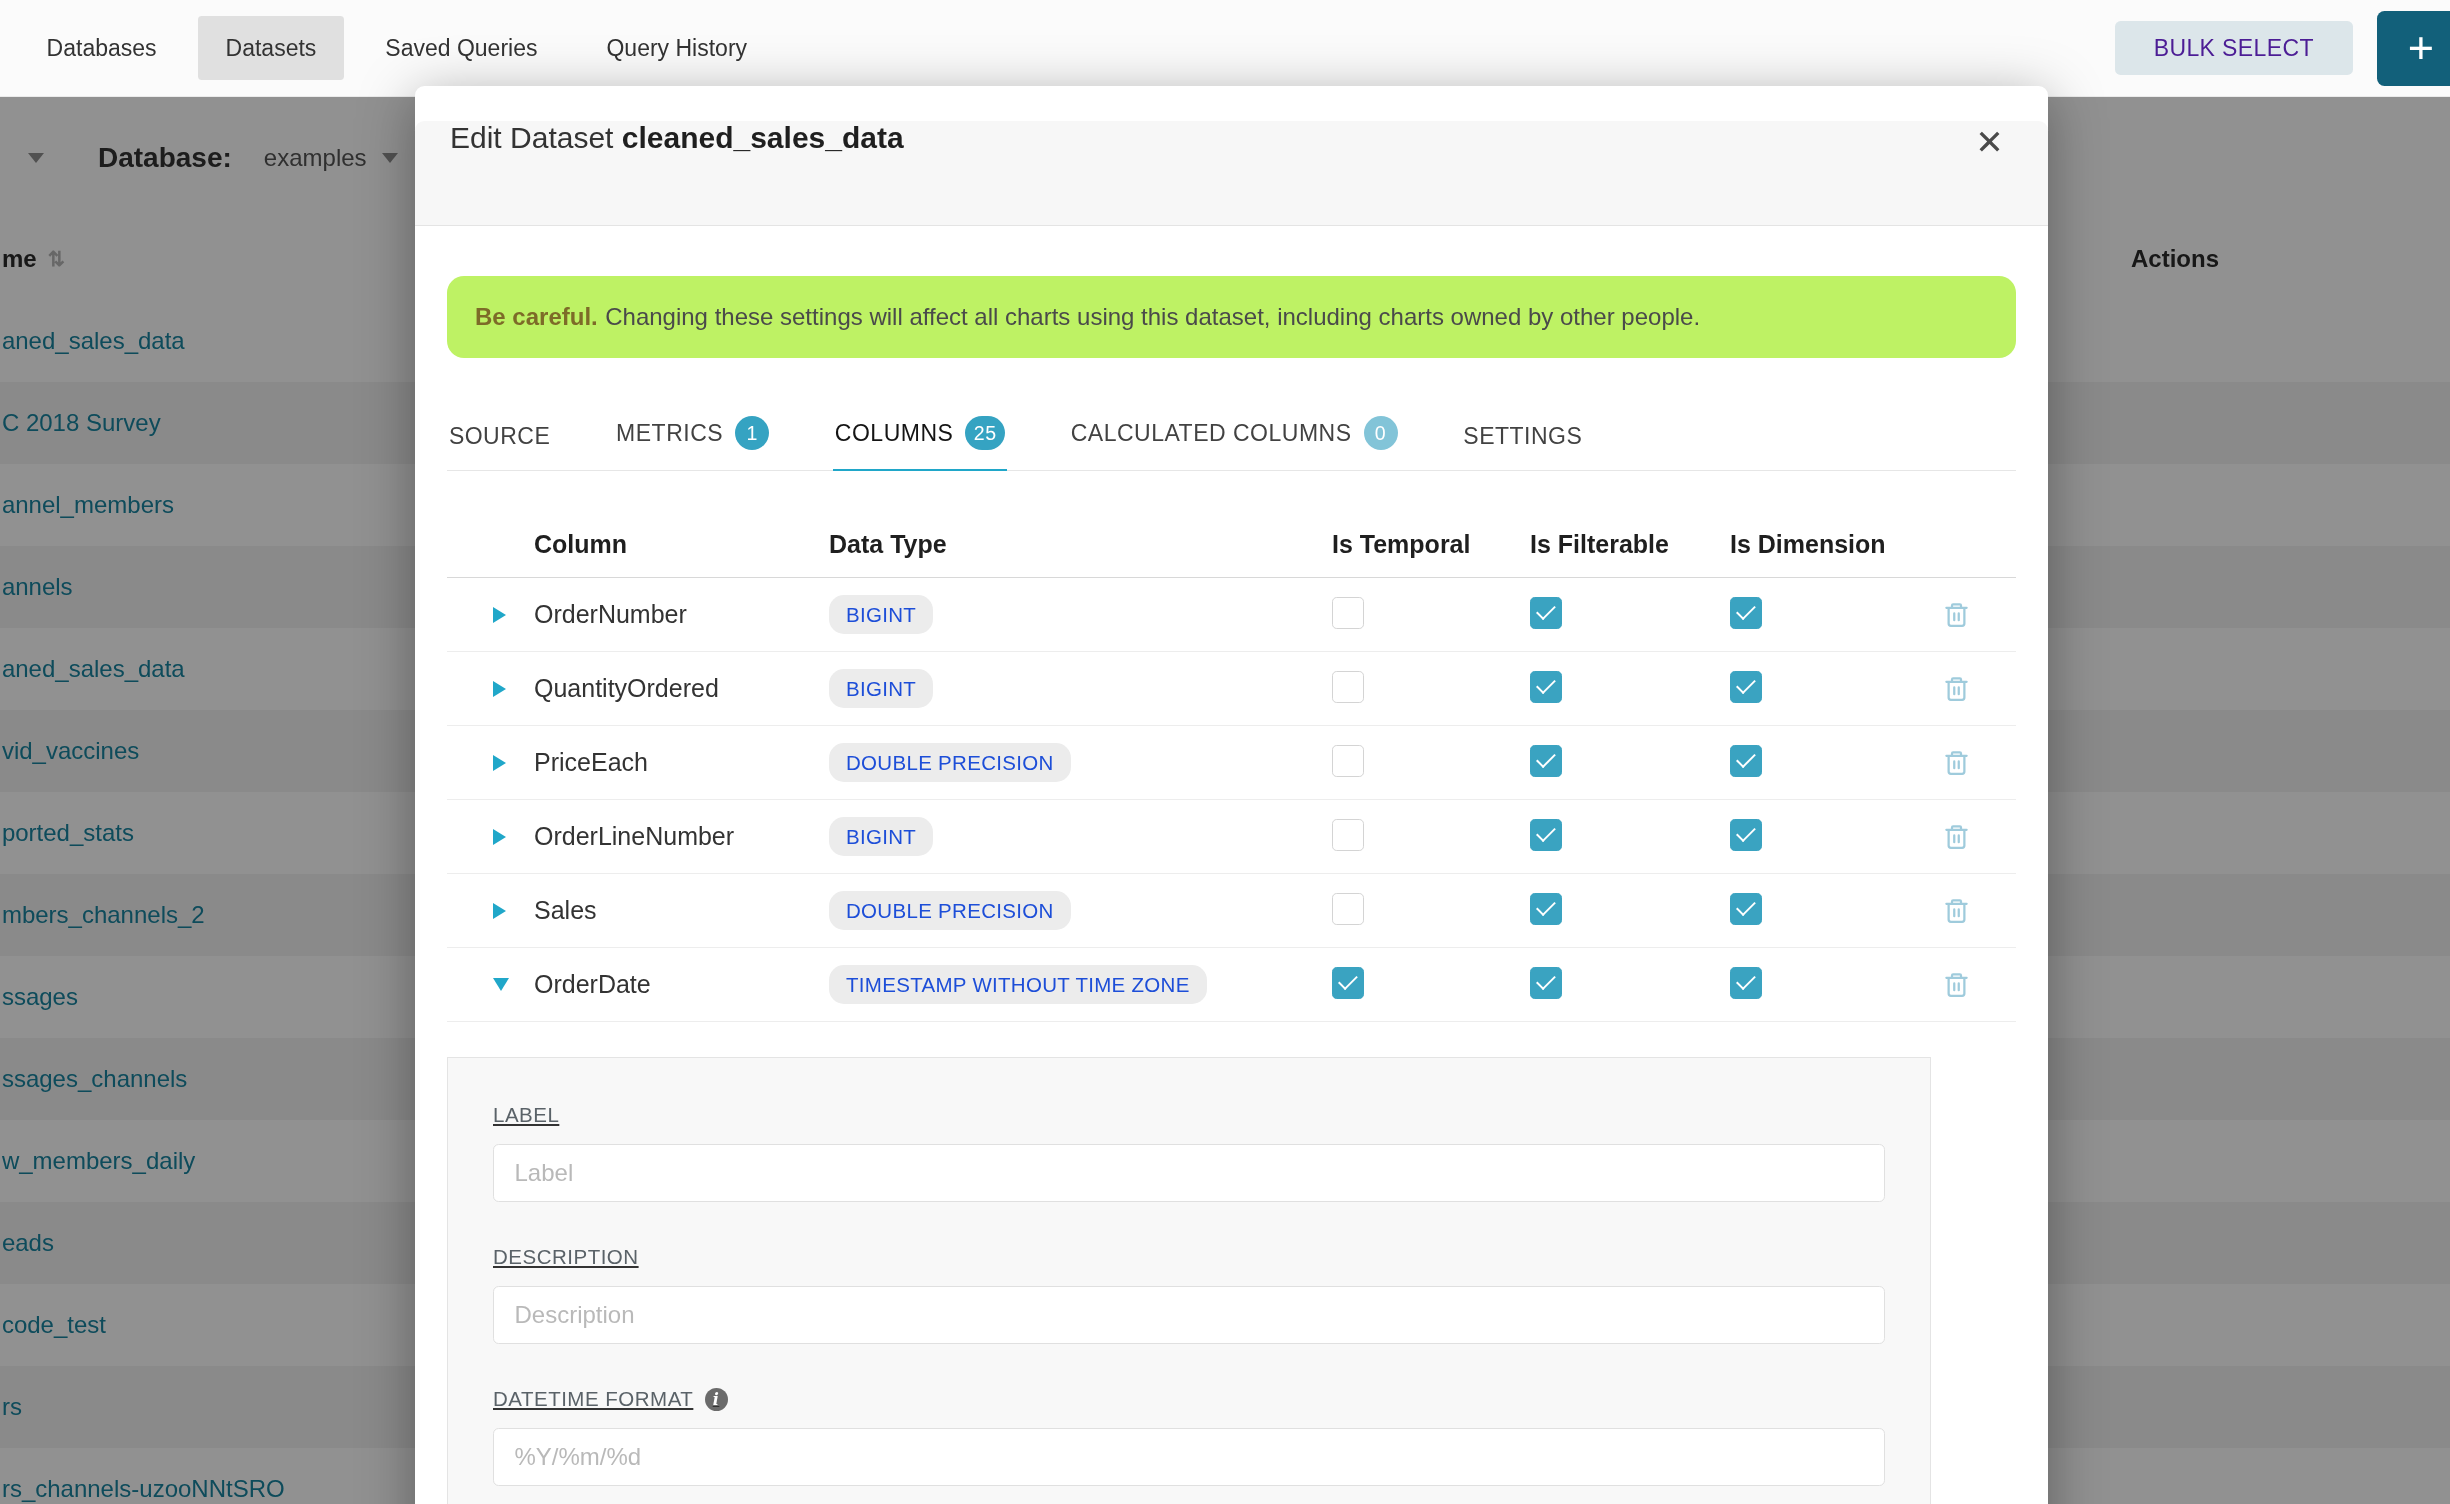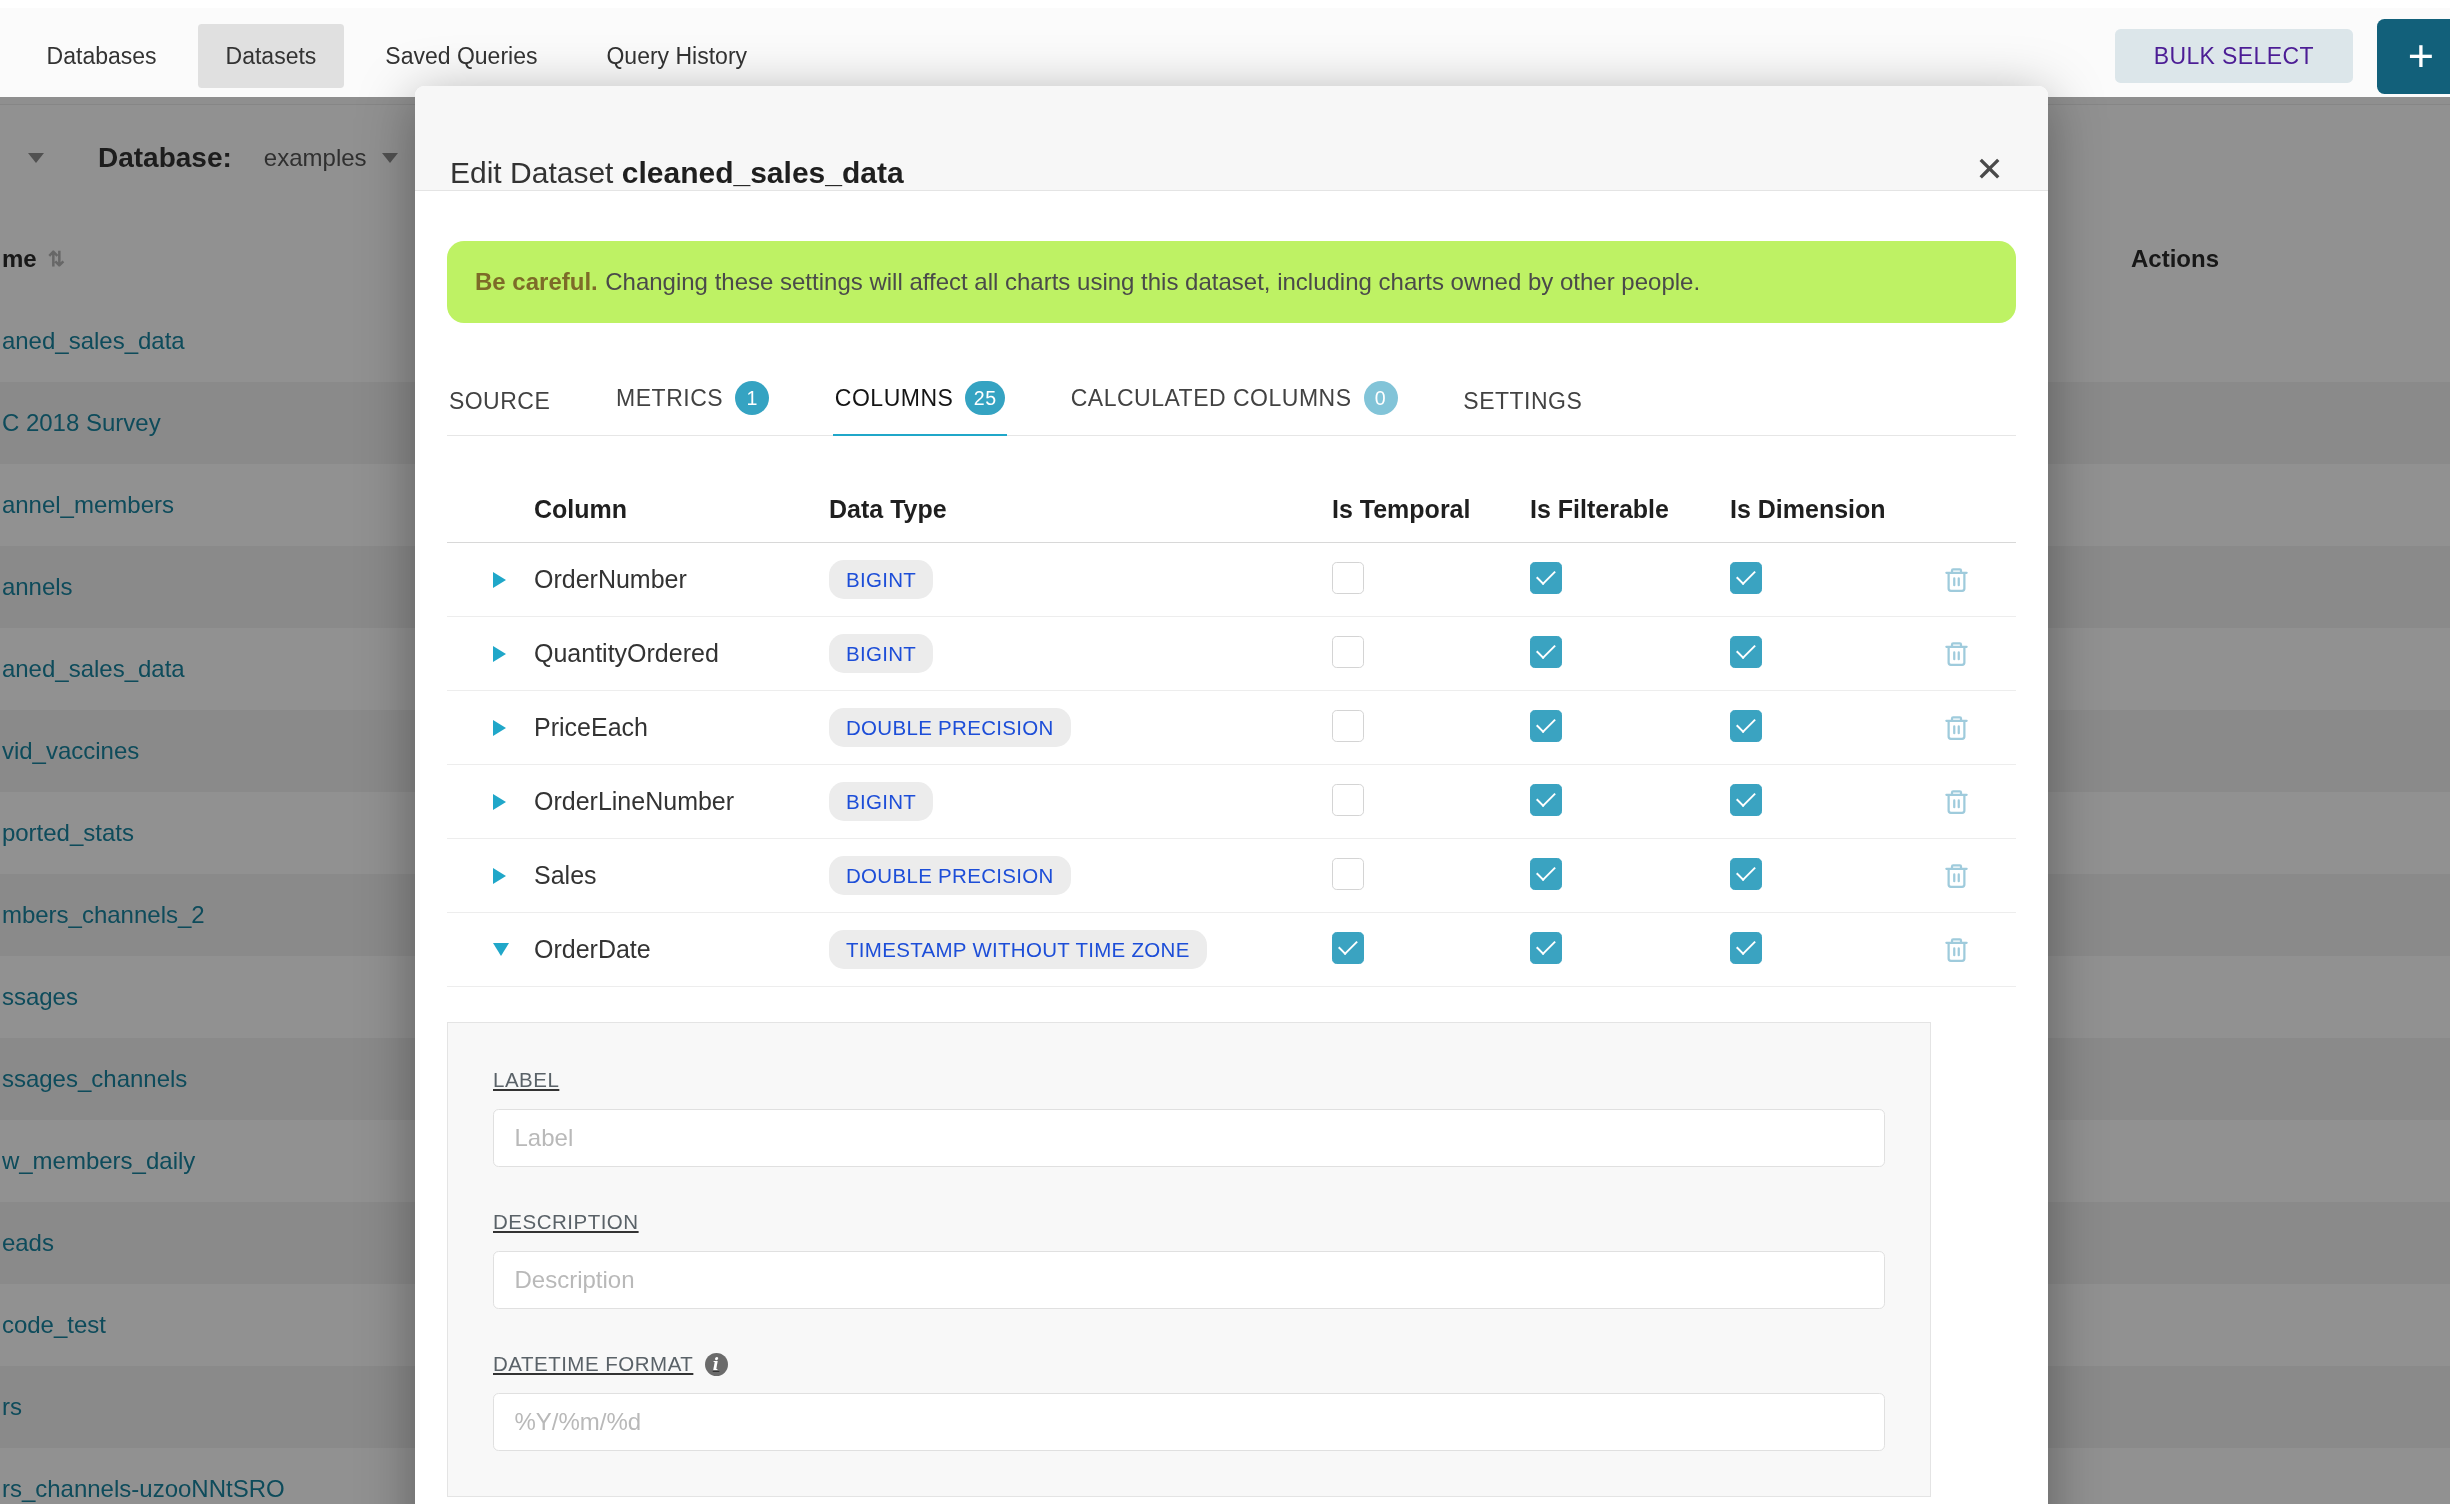--- a/index.html
+++ b/index.html
@@ -1,20 +1,20 @@
 <!DOCTYPE html>
 <html style="font-size:15px"><head>
 <meta charset="utf-8">
 <style>
   html,body{margin:0;padding:0;}
   body{width:2450px;height:1505px;overflow:hidden;position:relative;background:#fff;
        font-family:"Liberation Sans",sans-serif;color:#333;}
 
   
-  .nav{position:absolute;top:8px;left:0;right:0;height:97px;background:#fbfbfb;
+  .nav{position:absolute;top:0;left:0;right:0;height:97px;background:#fbfbfb;
        border-bottom:0.9px solid #ebebeb;display:flex;align-items:center;
        padding:0 0 0 18.6px;box-sizing:border-box;z-index:10;}
   .nav-tabs{display:flex;align-items:center;}
   .nav-item{font-size:23px;color:#333;padding:18.6px 28px;border-radius:3.7px;margin-right:13px;cursor:pointer;white-space:nowrap;}
   .nav-item.active{background:#e0e0e0;}
   .nav-right{margin-left:auto;display:flex;align-items:center;}
   .bulk-select{height:54px;padding:0 39px;background:#dce6ea;color:#4c1d95;border-radius:5.6px;
        font-size:23px;font-weight:500;letter-spacing:0.4px;display:flex;align-items:center;cursor:pointer;}
   .add-btn{width:88px;height:75px;background:#12607a;border-radius:7.5px;margin-left:24px;margin-right:-15px;
        color:#fff;font-size:45px;font-weight:300;display:flex;align-items:center;justify-content:center;cursor:pointer;}
@@ -35,21 +35,21 @@
   .bg-row:nth-child(even){background:#f3f3f3;}
   .bg-link{color:#1985a0;cursor:pointer;text-decoration:none;}
 
   
   .overlay{position:absolute;left:0;right:0;top:97px;bottom:0;background:rgba(0,0,0,.43);z-index:50;}
 
   
   .modal{position:absolute;left:415px;top:86px;width:1633px;height:1529px;background:#fff;
        border-radius:9.3px;z-index:100;box-shadow:0 11.2px 56px rgba(0,0,0,.35);box-sizing:border-box;}
   .modal-header{height:105px;background:#f7f7f7;border-bottom:0.9px solid #e4e4e4;
-       border-radius:9.3px 9.3px 0 0;display:flex;align-items:flex-end;padding:0 35px;box-sizing:border-box;}
+       border-radius:9.3px 9.3px 0 0;display:flex;align-items:flex-start;padding:0 35px;box-sizing:border-box;margin-top:35px;}
   .modal-title{font-size:30px;color:#333;}
   .modal-title b{font-weight:700;color:#1f1f1f;}
   .close{margin-left:auto;font-size:34px;color:#4a4a4a;cursor:pointer;padding:3.7px 9.3px;line-height:1;}
   .modal-body{padding:50px 32px 0;box-sizing:border-box;}
 
   .warning{background:#bef264;border-radius:17px;padding:25px 28px;font-size:24px;color:#4a4a4a;line-height:1.35;}
   .warning b{color:#7d6b28;font-weight:700;margin-right:7.5px;}
 
   .tabs{display:flex;align-items:flex-end;border-bottom:0.9px solid #e6e6e6;margin-top:34px;}
   .tab{display:flex;align-items:center;gap:12px;font-size:23px;color:#424242;letter-spacing:0.5px;

